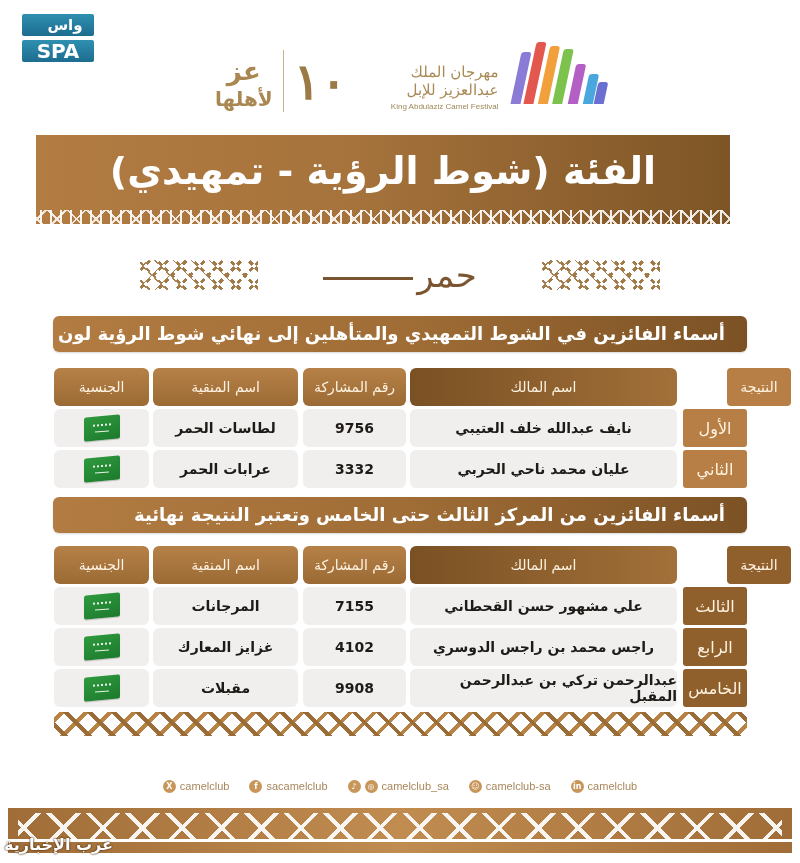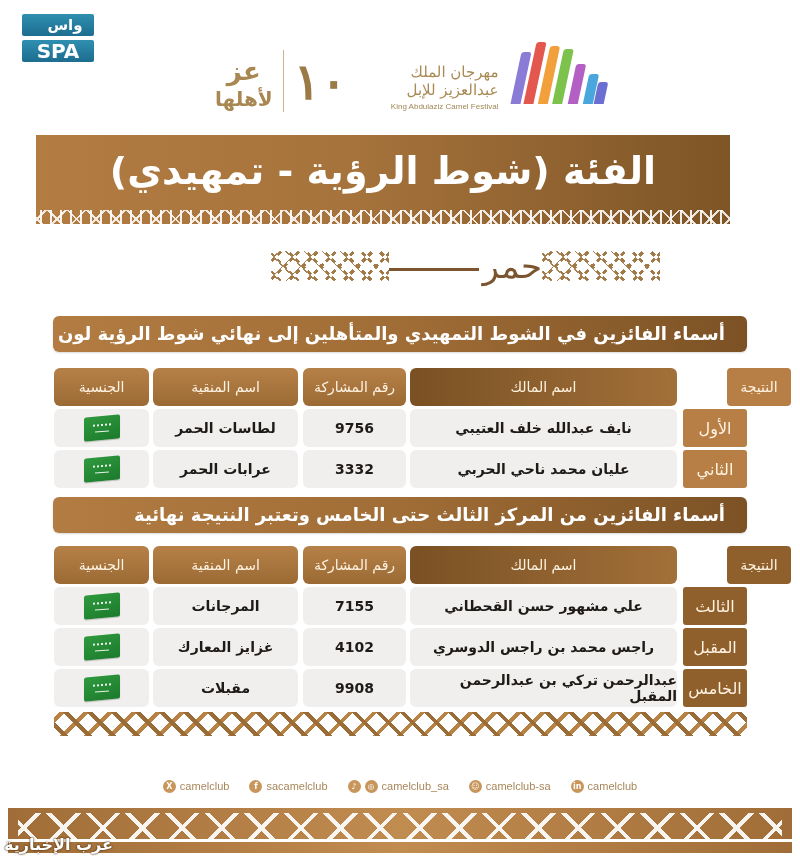--- a/index.html
+++ b/index.html
@@ -34,21 +34,21 @@
       repeating-linear-gradient(90deg, transparent 0 4px, rgba(255,255,255,.9) 4px 6px, transparent 6px 10px),
       linear-gradient(0deg, #fff 0 4px, transparent 4px);
     -webkit-mask: repeating-linear-gradient(90deg,#000 0 32px, #000 32px 37px);
     background-color: transparent; }
   .banner-pattern::before { content: ""; position: absolute; inset: 0;
     background: repeating-linear-gradient(135deg, transparent 0 6px, #ffffff 6px 8px, transparent 8px 14px),
                 repeating-linear-gradient(45deg, transparent 0 6px, #ffffff 6px 8px, transparent 8px 14px);
     opacity: .85; }
 
   
-  .color-row { position: absolute; left: 140px; top: 244px; width: 520px; height: 44px; display: flex; align-items: center; justify-content: flex-end; }
+  .color-row { position: absolute; left: 140px; top: 253px; width: 520px; height: 44px; display: flex; align-items: center; justify-content: space-between; }
   .orn { width: 118px; height: 30px;
     background:
       repeating-linear-gradient(45deg, transparent 0 5px, #a27a48 5px 8px, transparent 8px 13px),
       repeating-linear-gradient(-45deg, transparent 0 5px, #a27a48 5px 8px, transparent 8px 13px);
     -webkit-mask: radial-gradient(circle, #000 60%, transparent 61%) 0 0/6px 6px;
     mask: radial-gradient(circle, #000 60%, transparent 61%) 0 0/6px 6px; }
   .color-label { color: #7a5530; font: 34px/44px "DejaVu Serif", serif; direction: rtl; letter-spacing: 2px; }
   .color-label::after { content: ""; display: inline-block; width: 90px; height: 3px; background: #7a5530; vertical-align: middle; margin-right: 4px; }
 
   
@@ -199,21 +199,21 @@
     <div class="c own">علي مشهور حسن القحطاني</div>
     <div class="c res">الثالث</div>
   </div>
   <div class="tr drow">
     <div class="c nat">
         <div class="flag"></div>
       </div>
     <div class="c nak">غزايز المعارك</div>
     <div class="c num">4102</div>
     <div class="c own">راجس محمد بن راجس الدوسري</div>
-    <div class="c res">المقبل</div>
+    <div class="c res">الرابع</div>
   </div>
   <div class="tr drow">
     <div class="c nat">
         <div class="flag"></div>
       </div>
     <div class="c nak">مقبلات</div>
     <div class="c num">9908</div>
     <div class="c own">عبدالرحمن تركي بن عبدالرحمن المقبل</div>
     <div class="c res">الخامس</div>
   </div>

